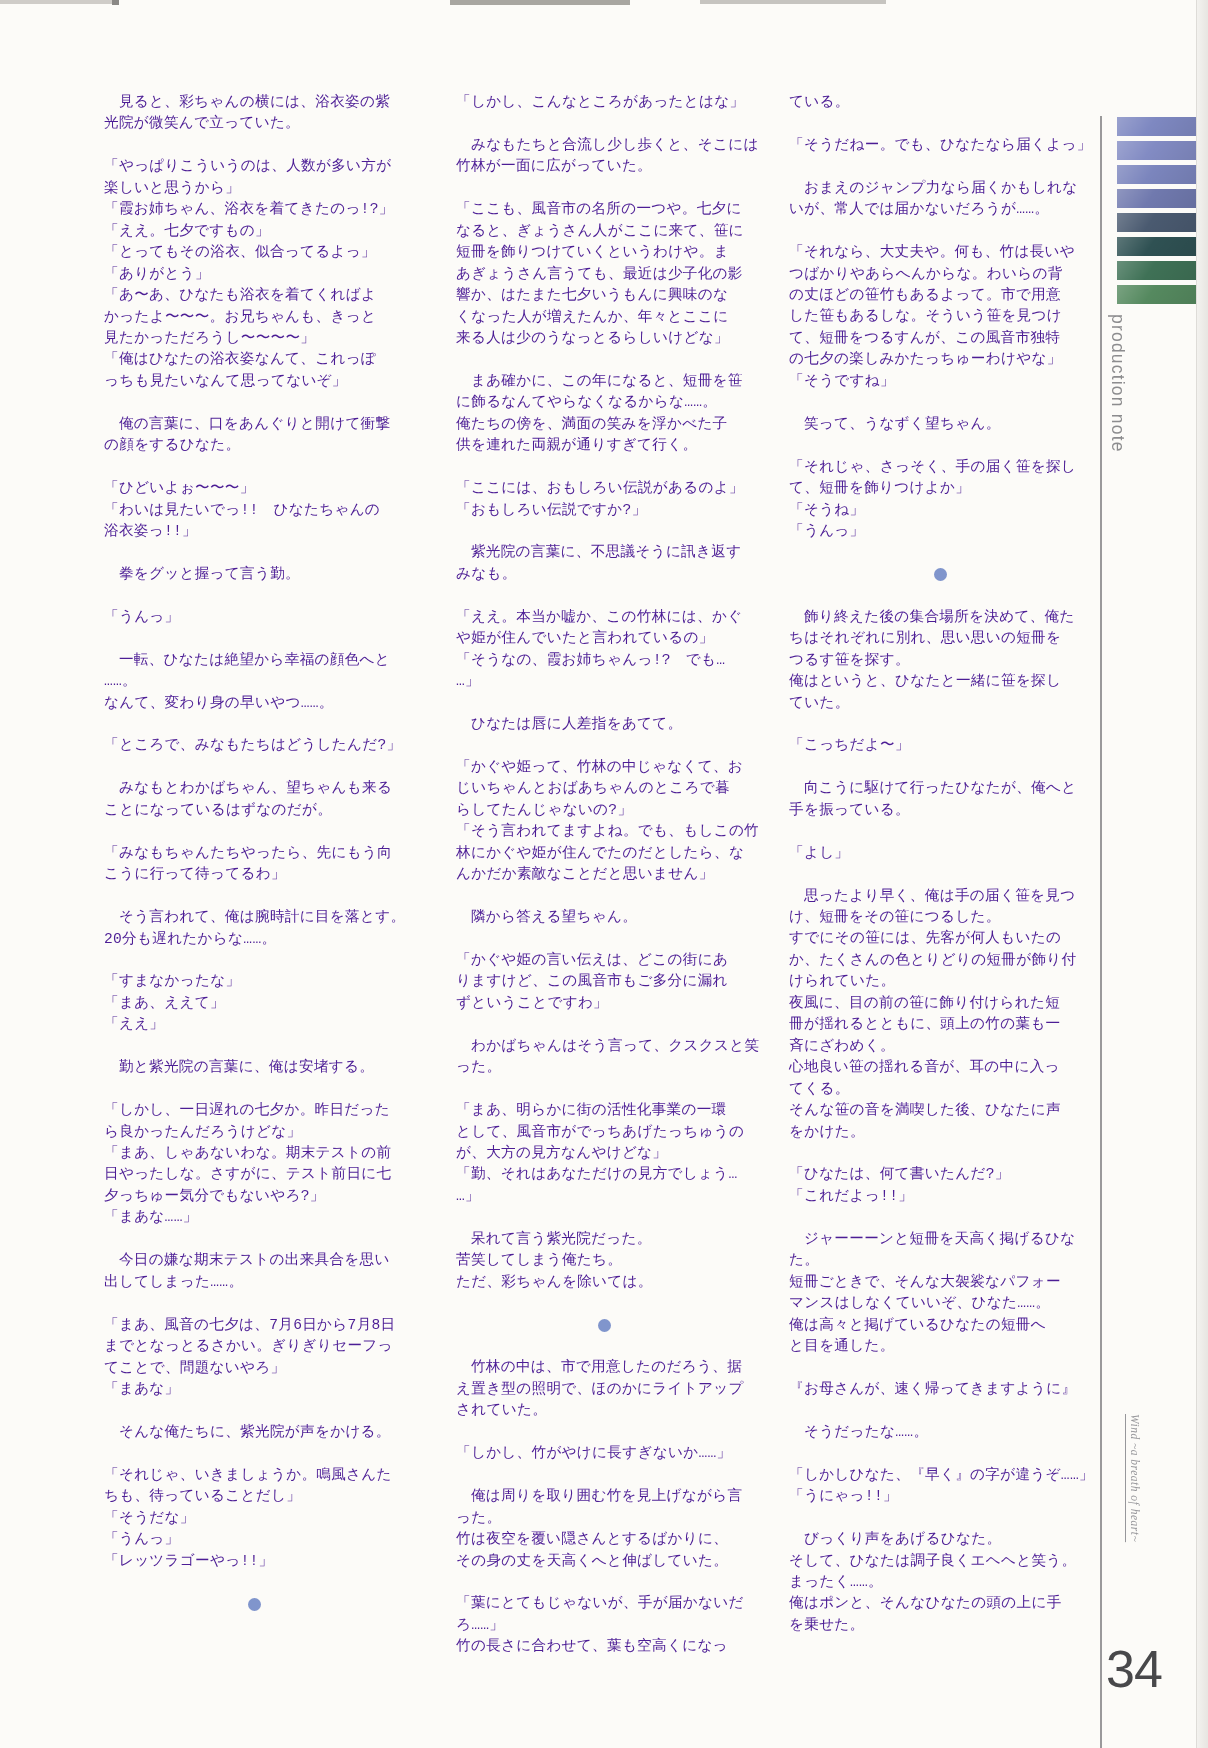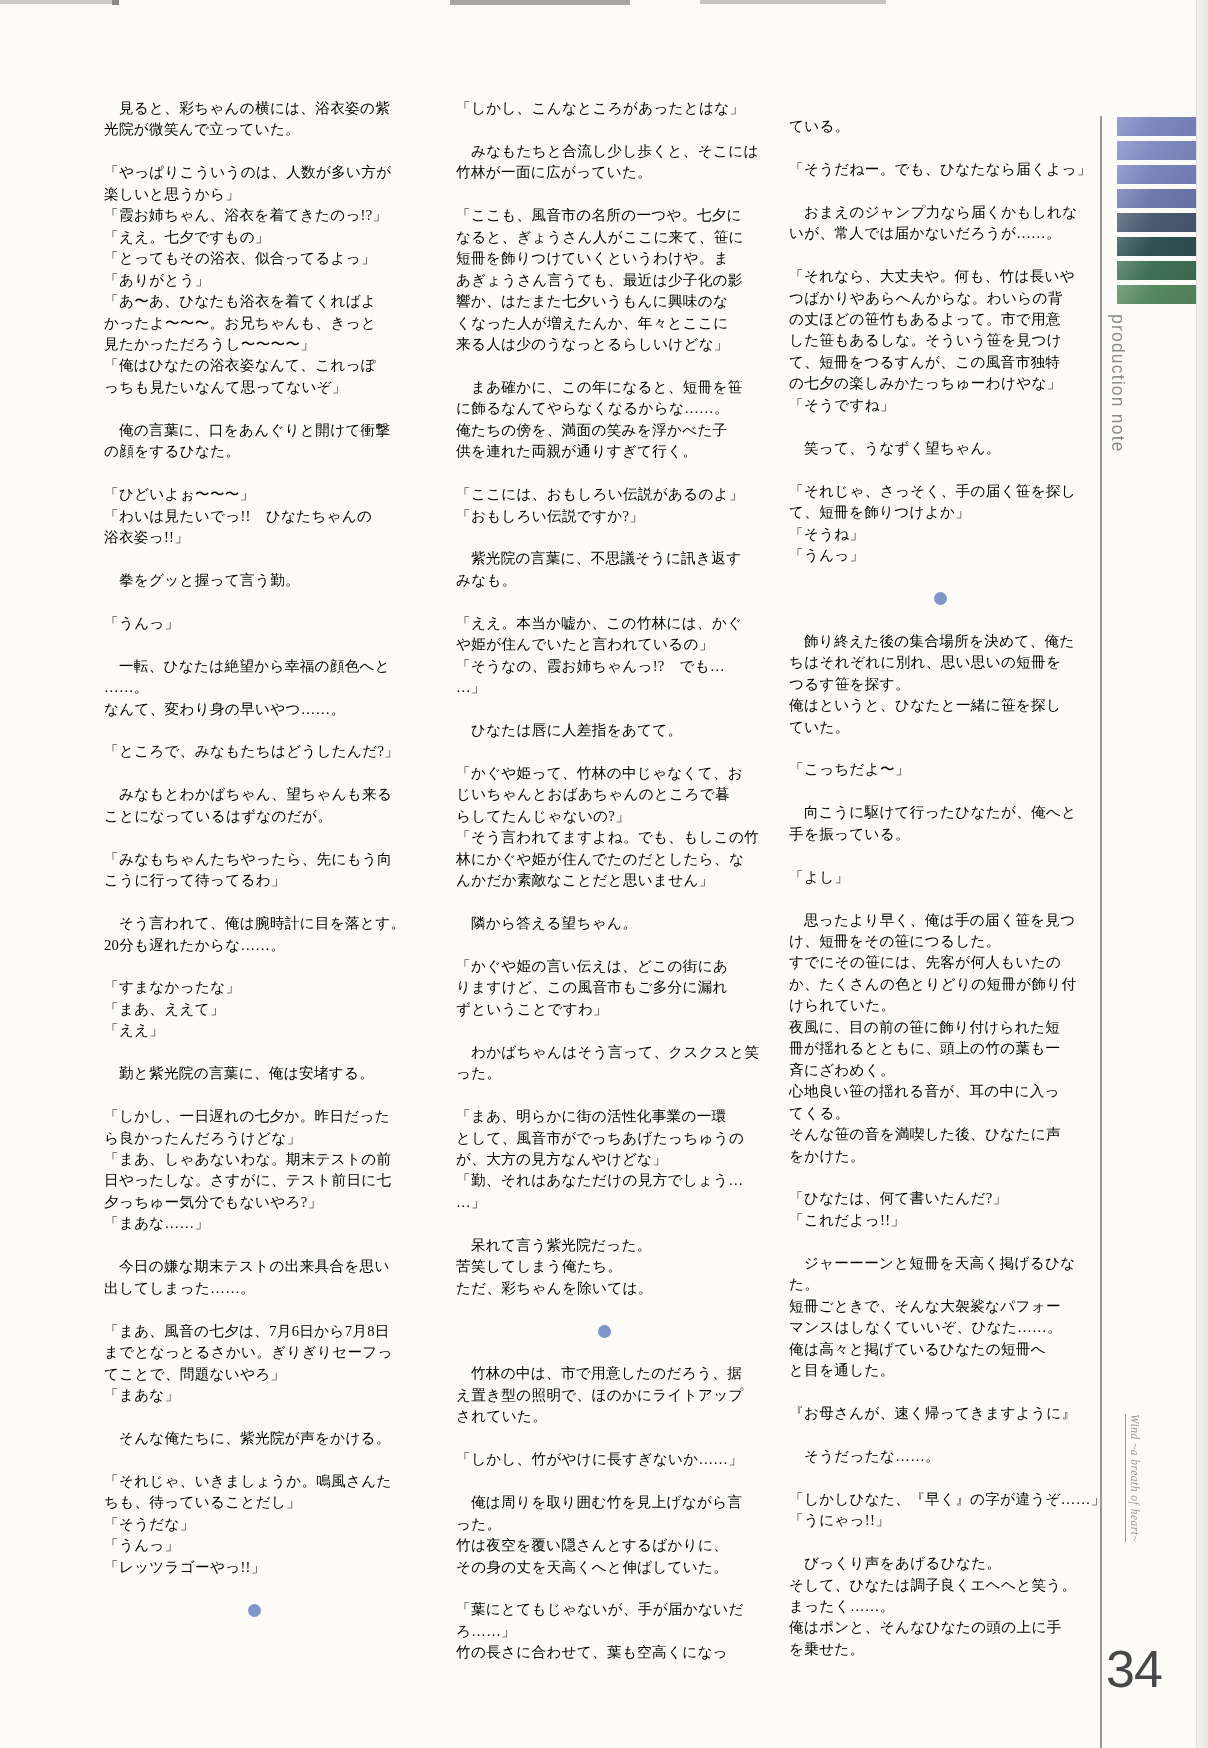--- a/index.html
+++ b/index.html
@@ -9,25 +9,25 @@
   
   .scan-mark{position:absolute;top:0;}
   .m1{left:0;width:112px;height:4px;background:#cfccc8;}
   .m2{left:112px;width:7px;height:5px;background:#8a8885;}
   .m3{left:450px;width:180px;height:5px;background:#a8a6a1;}
   .m4{left:700px;width:186px;height:4px;background:#c6c4c0;}
   
   .page-edge{position:absolute;top:0;left:1196px;width:12px;height:100%;
              background:linear-gradient(to right,#f3f2ef,#e6e4e0);border-left:1px solid #deDCd8;}
   
-  .col{position:absolute;top:98px;font-size:14.6px;line-height:21.45px;color:#000000;
-       white-space:pre;letter-spacing:0.3px;}
+  .col{position:absolute;top:92px;font-size:14.6px;line-height:21.45px;color:#4c1d95;
+       white-space:pre;letter-spacing:0.3px;font-family:Liberation Mono, monospace;}
   .col1{left:104px;width:300px;}
   .col2{left:456px;width:296px;}
-  .col3{left:789px;width:302px;margin-top:18px;}
+  .col3{left:789px;width:302px;}
   .line{min-height:21.45px;}
   .bullet-row{height:21.45px;display:flex;align-items:center;justify-content:center;}
   .bullet{display:block;width:13px;height:13px;border-radius:50%;}
   
   .rule{position:absolute;left:1100px;top:116px;width:2px;height:1632px;background:#9a999b;}
   .swatches{position:absolute;left:1117px;top:117px;width:87px;display:flex;
             flex-direction:column;gap:5px;}
   .swatch{height:19px;
           background-image:linear-gradient(125deg,rgba(255,255,255,.22),rgba(255,255,255,0) 40%,rgba(0,0,0,.10));}
   .prod-note{position:absolute;left:1107px;top:314px;writing-mode:vertical-rl;text-orientation:mixed;

